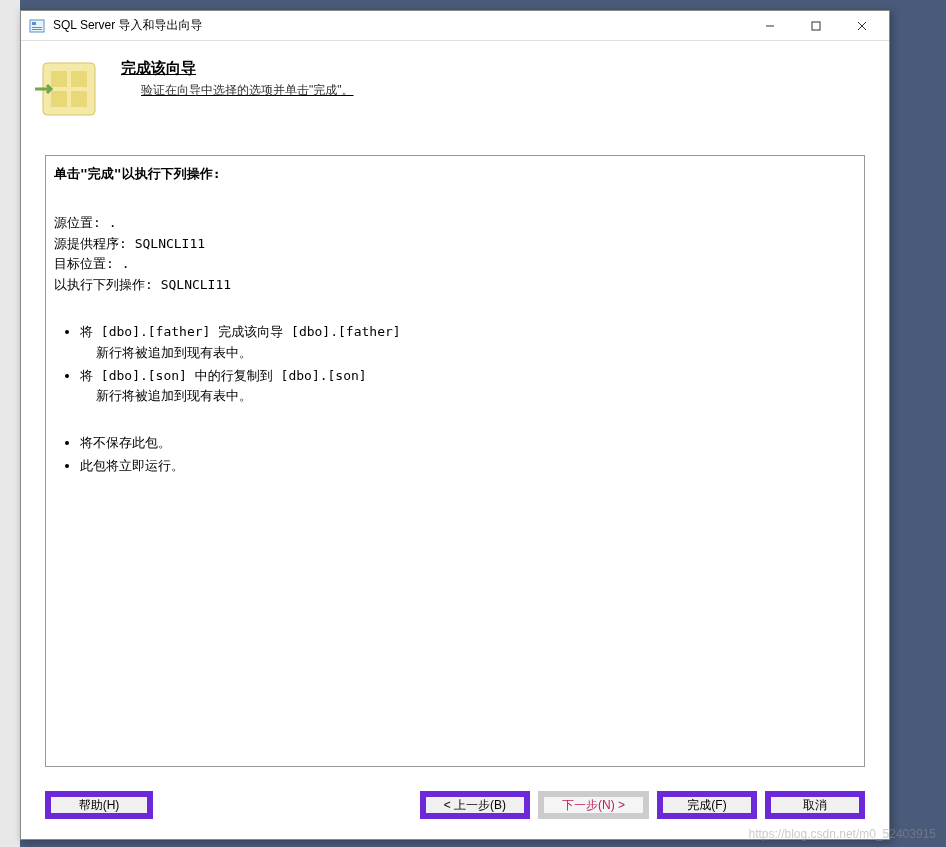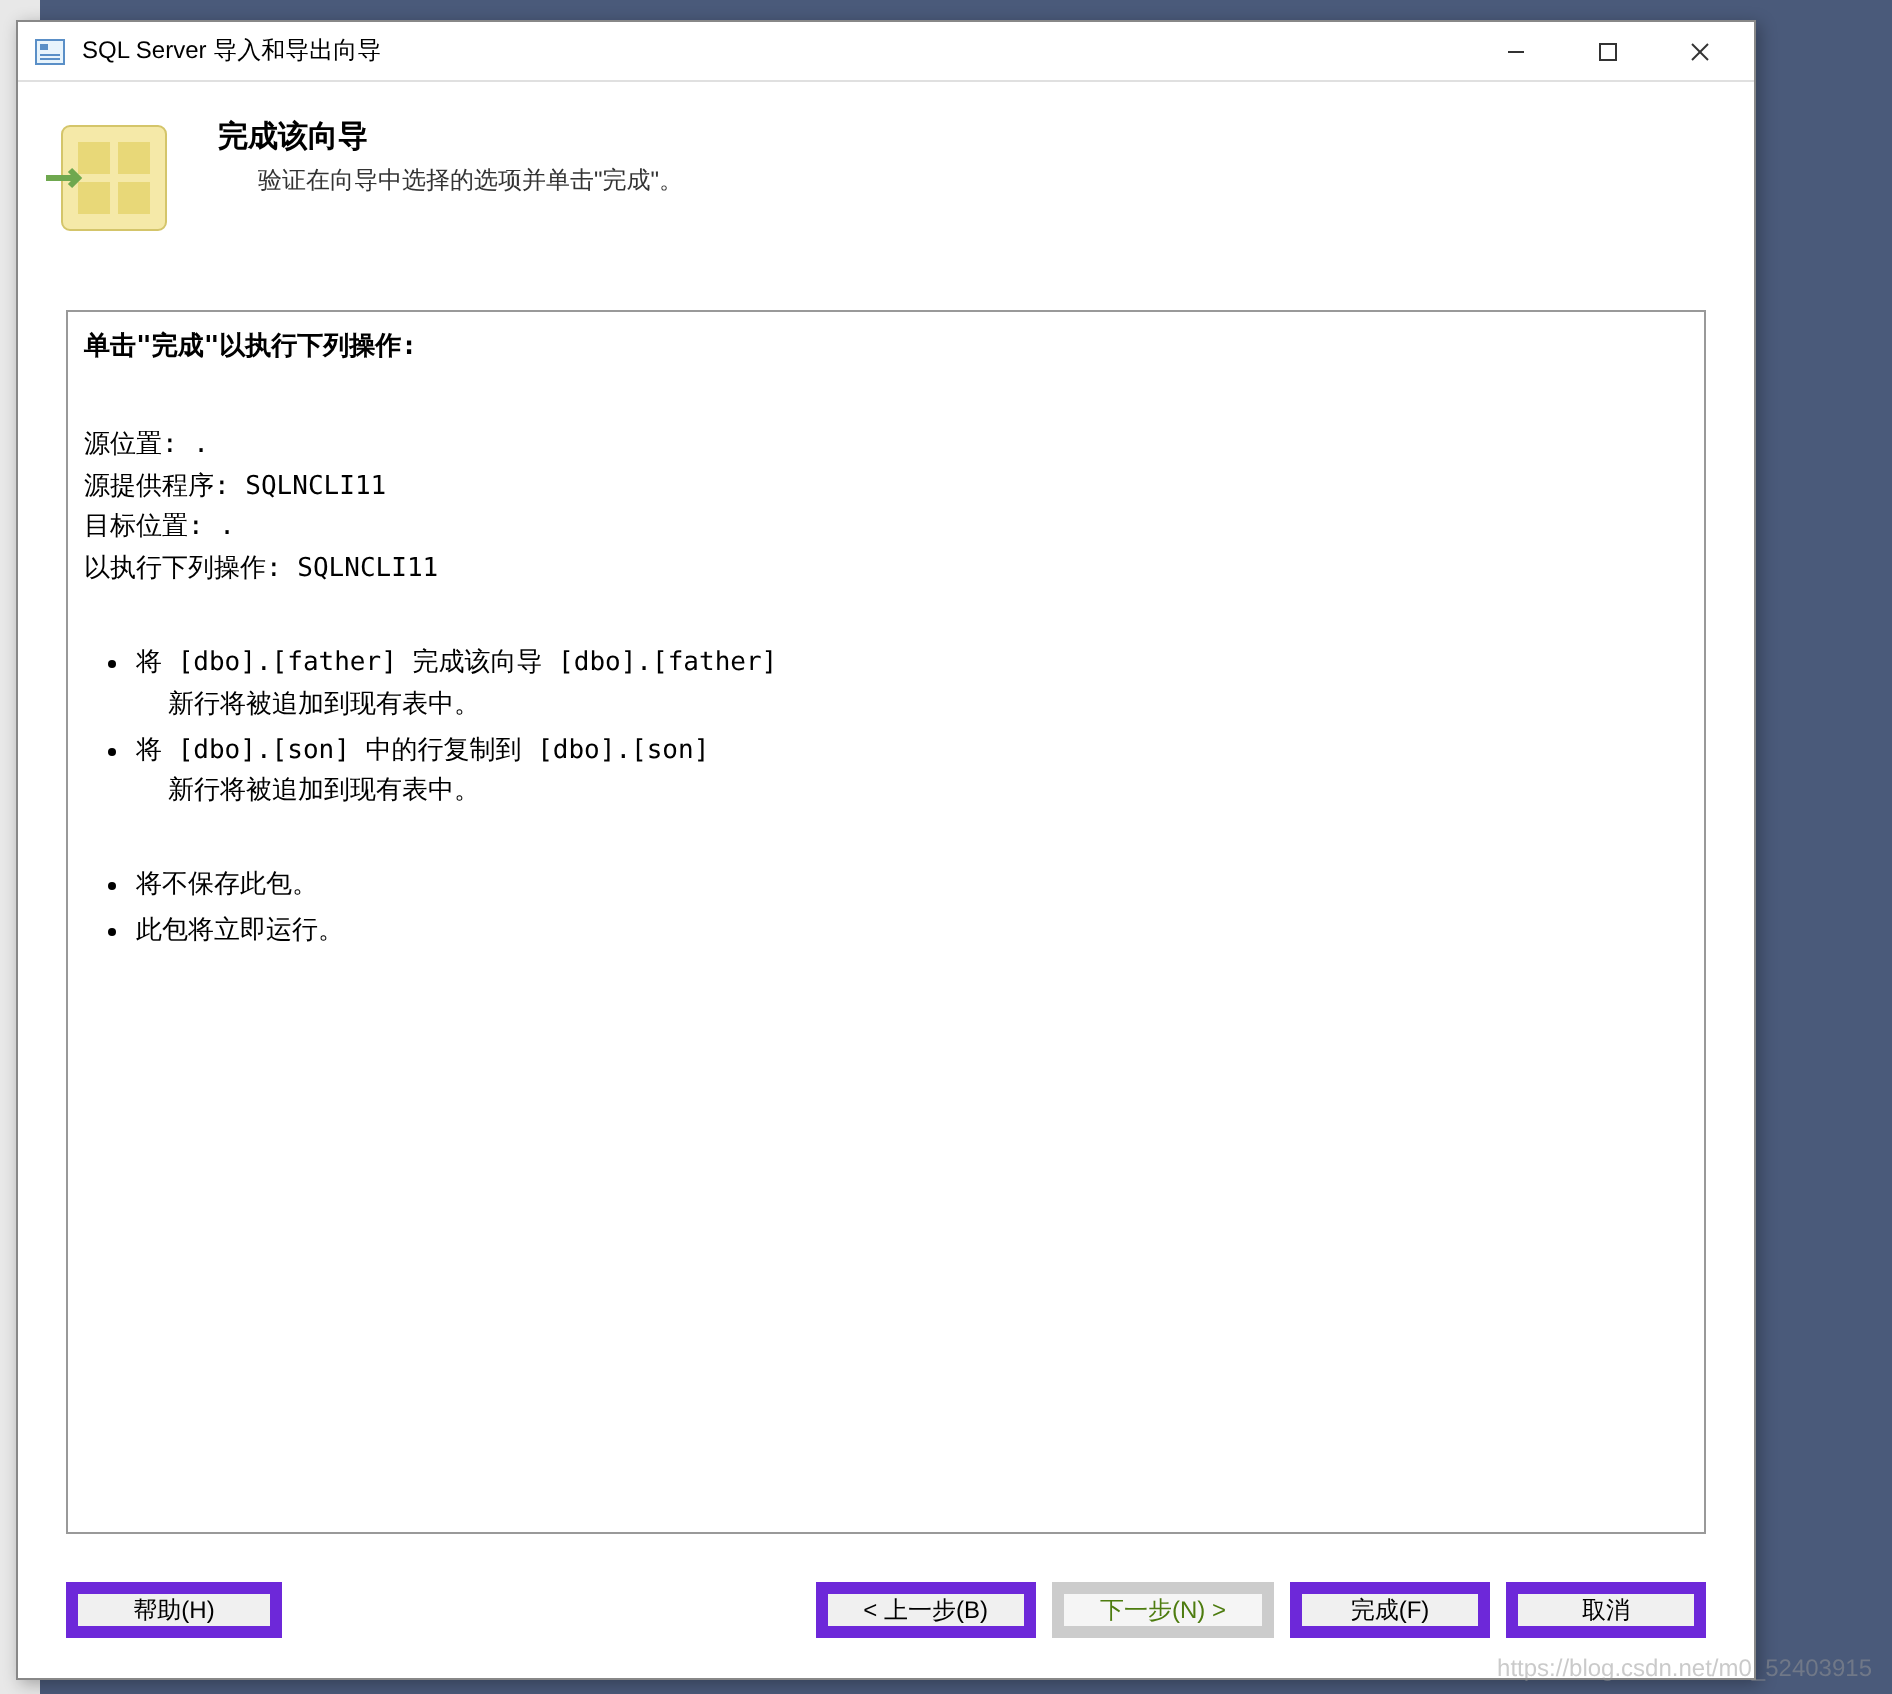--- a/index.html
+++ b/index.html
@@ -20,21 +20,21 @@
       left: 0;
       top: 0;
       width: 20px;
       height: 100%;
       background: #e8e8e8;
       font-size: 11px;
       color: #333;
     }
     .dialog {
       position: absolute;
-      left: 8px;
+      left: 20px;
       top: 10px;
       width: 870px;
       height: 830px;
       background: #ffffff;
       border: 1px solid #888;
       box-shadow: 2px 2px 8px rgba(0,0,0,0.3);
       display: flex;
       flex-direction: column;
     }
     .titlebar {
@@ -84,20 +84,21 @@
       width: 72px;
       height: 72px;
       margin-right: 16px;
       display: flex;
       align-items: center;
       justify-content: center;
     }
     .header-text {
       flex: 1;
       padding-top: 6px;
+      text-decoration: underline;
     }
     .header-title {
       font-size: 15px;
       font-weight: bold;
       color: #000;
       margin-bottom: 4px;
     }
     .header-subtitle {
       font-size: 12px;
       color: #333;
@@ -152,21 +153,21 @@
       height: 28px;
       padding: 0 18px;
       font-size: 12px;
       font-family: "SimSun", "Microsoft YaHei", sans-serif;
       background: #f0f0f0;
       border: 6px solid #6d28d9;
       cursor: pointer;
       min-width: 100px;
     }
     .btn:disabled {
-      color: #4d7c0f;
+      color: #be185d;
       cursor: default;
       background: #f5f5f5;
       border-color: #ccc;
     }
     .btn-help {
       min-width: 108px;
     }
     .spacer {
       flex: 1;
     }

